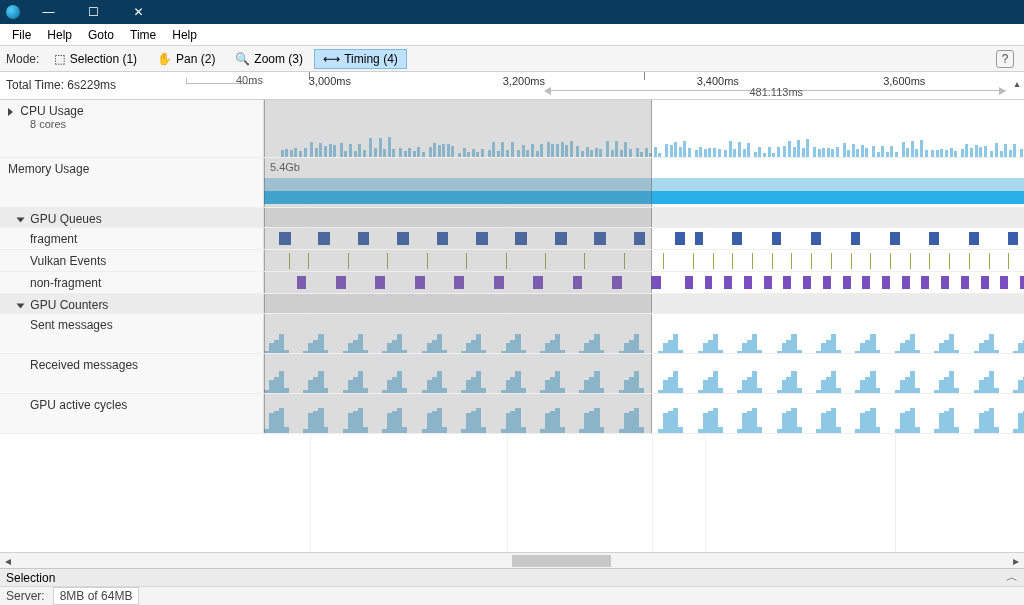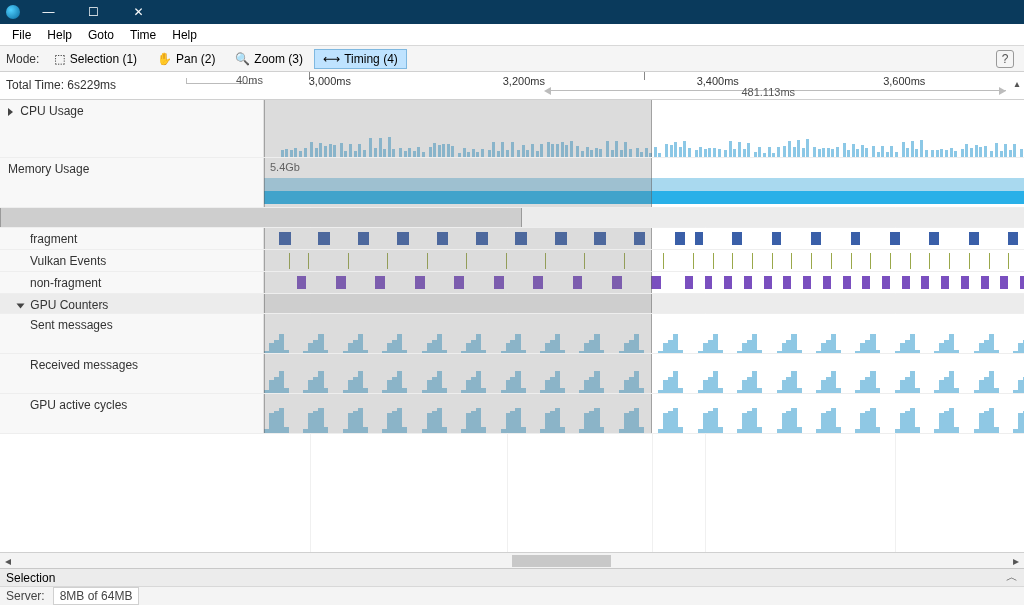--- a/index.html
+++ b/index.html
@@ -18,21 +18,21 @@
   .modebar .modelabel { margin-right:6px; color:#333; }
   .modebar .modebtn { padding:2px 8px; margin-right:2px; border:1px solid transparent; display:flex; align-items:center; gap:4px; }
   .modebar .modebtn.active { background:#bfe3ff; border:1px solid #7fb8e0; }
   .modebar .spacer { flex:1; }
   .modebar .help { width:18px; height:18px; border:1px solid #999; border-radius:3px; display:flex; align-items:center; justify-content:center; color:#555; margin-right:4px; }
 
   .rulerbar { background:#fff; height:28px; border-bottom:1px solid #d0d0d0; display:flex; position:relative; }
   .rulerbar .totaltime { position:absolute; left:6px; top:6px; color:#333; }
   .ruler-track { position:absolute; left:264px; right:14px; top:0; bottom:0; }
   .ruler-tick { position:absolute; top:3px; font-size:11px; color:#333; }
-  .ruler-range-label { position:absolute; top:14px; font-size:11px; color:#555; }
+  .ruler-range-label { position:absolute; top:14px; font-size:11px; color:#555;margin-left:8px; }
   .ruler-range-line { position:absolute; top:18px; height:1px; background:#bcbcbc; }
   .ruler-range-arrow-l { position:absolute; top:15px; border:4px solid transparent; border-right:7px solid #bcbcbc; }
   .ruler-range-arrow-r { position:absolute; top:15px; border:4px solid transparent; border-left:7px solid #bcbcbc; }
   .scroll-up { position:absolute; right:2px; top:6px; width:10px; text-align:center; color:#555; font-size:10px;}
   .tiny-scale { position:absolute; top:6px; width:70px; height:6px; border-bottom:1px solid #bbb; }
   .tiny-scale:before,.tiny-scale:after{content:"";position:absolute;top:0;width:1px;height:6px;background:#bbb;}
   .tiny-scale:before{left:0;} .tiny-scale:after{right:0;}
   .tiny-scale-label { position:absolute; top:2px; font-size:11px; color:#555; }
 
   .main { flex:1; position:relative; overflow:hidden; background:#fff; }
@@ -144,20 +144,21 @@
       <div class="gridline" style="left:32%"></div>
     <div class="gridline" style="left:51%"></div>
       <div class="gridline" style="left:58%"></div>
     <div class="gridline" style="left:83%"></div>
   </div>
 
   <div class="row" style="height:58px;">
     <div class="label-col">
       <span class="caret"></span>
       <span>CPU Usage</span>
+      <div class="sub">8 cores</div>
     </div>
     <div class="track-col">
       <div class="selection-overlay" style="left:0; width:51%"></div>
       <div class="cpu-graph" id="cpu-graph">
           <div class="cpu-bar" style="left: 2.20493%; height: 7.35px;"></div>
           <div class="cpu-bar" style="left: 2.80493%; height: 7.76489px;"></div>
           <div class="cpu-bar" style="left: 3.40493%; height: 6.52852px;"></div>
           <div class="cpu-bar" style="left: 4.00493%; height: 8.56163px;"></div>
           <div class="cpu-bar" style="left: 4.60493%; height: 5.77248px;"></div>
           <div class="cpu-bar" style="left: 5.20493%; height: 9.26185px;"></div>
@@ -317,20 +318,24 @@
     <div class="track-col">
       <div class="selection-overlay" style="left:0; width:51%"></div>
       <span class="mem-label">5.4Gb</span>
       <div class="mem-band1"></div>
       <div class="mem-band2"></div>
     </div>
   </div>
 
 
   <div class="row" style="height:20px;">
+    <div class="label-col header" style="padding-left:18px">
+      <span class="caret down"></span>
+      <span>GPU Queues</span>
+    </div>
     <div class="track-col" style="background:#ececec">
       <div class="selection-overlay" style="left:0; width:51%"></div>
     </div>
   </div>
 
   <div class="row" style="height:22px;">
     <div class="label-col" style="padding-left:30px"><span>fragment</span></div>
     <div class="track-col">
       <div class="selection-overlay" style="left:0; width:51%"></div>
       <div class="blocks" id="frag-blocks">

